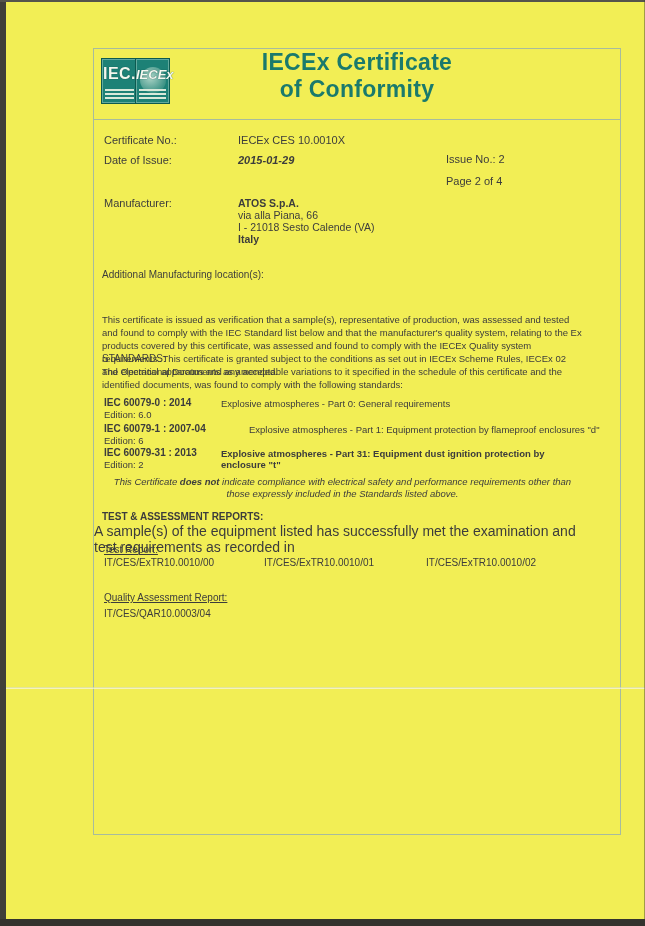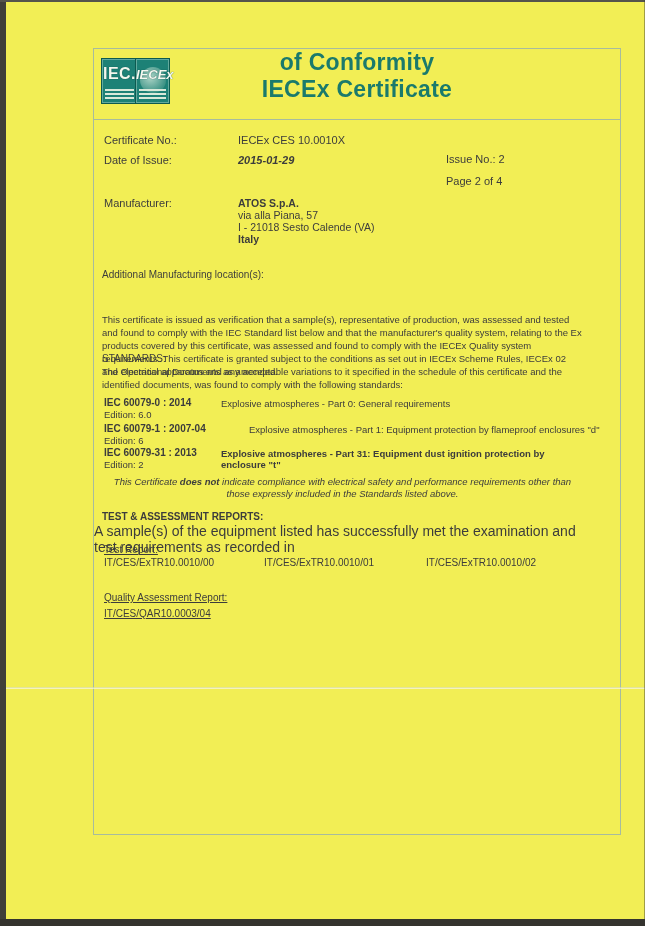--- a/index.html
+++ b/index.html
@@ -70,57 +70,57 @@
 
   .pos-disclaimer  { left:10px; top:427px; width:477px; text-align:center;
                      font-style:italic; font-size:9.5px; line-height:12px; }
 
   .pos-test-head   { left:8px; top:462px; font-size:10px; font-weight:bold; }
   .pos-test-intro  { left:0; top:474px; width:482px; font-size:14px; }
   .pos-tr-label    { left:10px; top:495px; font-size:10px; text-decoration:underline; }
   .tr-val { position:absolute; top:508px; font-size:10px; }
   .tr0 { left:10px; } .tr1 { left:170px; } .tr2 { left:332px; }
   .pos-qar-label   { left:10px; top:543px; font-size:10px; text-decoration:underline; }
-  .pos-qar-value   { left:10px; top:559px; font-size:10px;text-decoration:underline; }
+  .pos-qar-value   { left:10px; top:559px; font-size:10px; }
 </style>
 </head>
 <body>
 
 <div class="screen">
 
   <div class="frame">
 
     <div class="header-box">
       <div class="logo logo-iec">
         <div class="logo-text">IEC.</div>
         <div class="stripes"></div>
       </div>
       <div class="logo logo-iecex">
         <div class="globe"></div>
         <div class="logo-text">IECEx</div>
         <div class="stripes"></div>
       </div>
       <div class="title">
+        <div>IECEx Certificate</div>
         <div>of Conformity</div>
-        <div>IECEx Certificate</div>
       </div>
     </div>
 
     <div class="meta-label pos-cert-label">Certificate No.:</div>
     <div class="meta-value pos-cert-value">IECEx CES 10.0010X</div>
 
     <div class="meta-label pos-date-label">Date of Issue:</div>
     <div class="meta-value pos-date-value">2015-01-29</div>
     <div class="meta-value pos-issue">Issue No.: 2</div>
     <div class="meta-value pos-page">Page 2 of 4</div>
 
     <div class="meta-label pos-manu-label">Manufacturer:</div>
     <div class="pos-manu-value">
       <div class="bold">ATOS S.p.A.</div>
-      <div>via alla Piana, 57</div>
+      <div>via alla Piana, 66</div>
       <div>I - 21018 Sesto Calende (VA)</div>
       <div class="bold">Italy</div>
     </div>
 
     <div class="pos-add-loc">Additional Manufacturing location(s):</div>
     <div class="pos-verif">This certificate is issued as verification that a sample(s), representative of production, was assessed and tested and found to comply with the IEC Standard list below and that the manufacturer's quality system, relating to the Ex products covered by this certificate, was assessed and found to comply with the IECEx Quality system requirements. This certificate is granted subject to the conditions as set out in IECEx Scheme Rules, IECEx 02 and Operational Documents as amended.</div>
 
     <div class="pos-std-head">STANDARDS:</div>
     <div class="pos-std-intro">The electrical apparatus and any acceptable variations to it specified in the schedule of this certificate and the identified documents, was found to comply with the following standards:</div>
 

